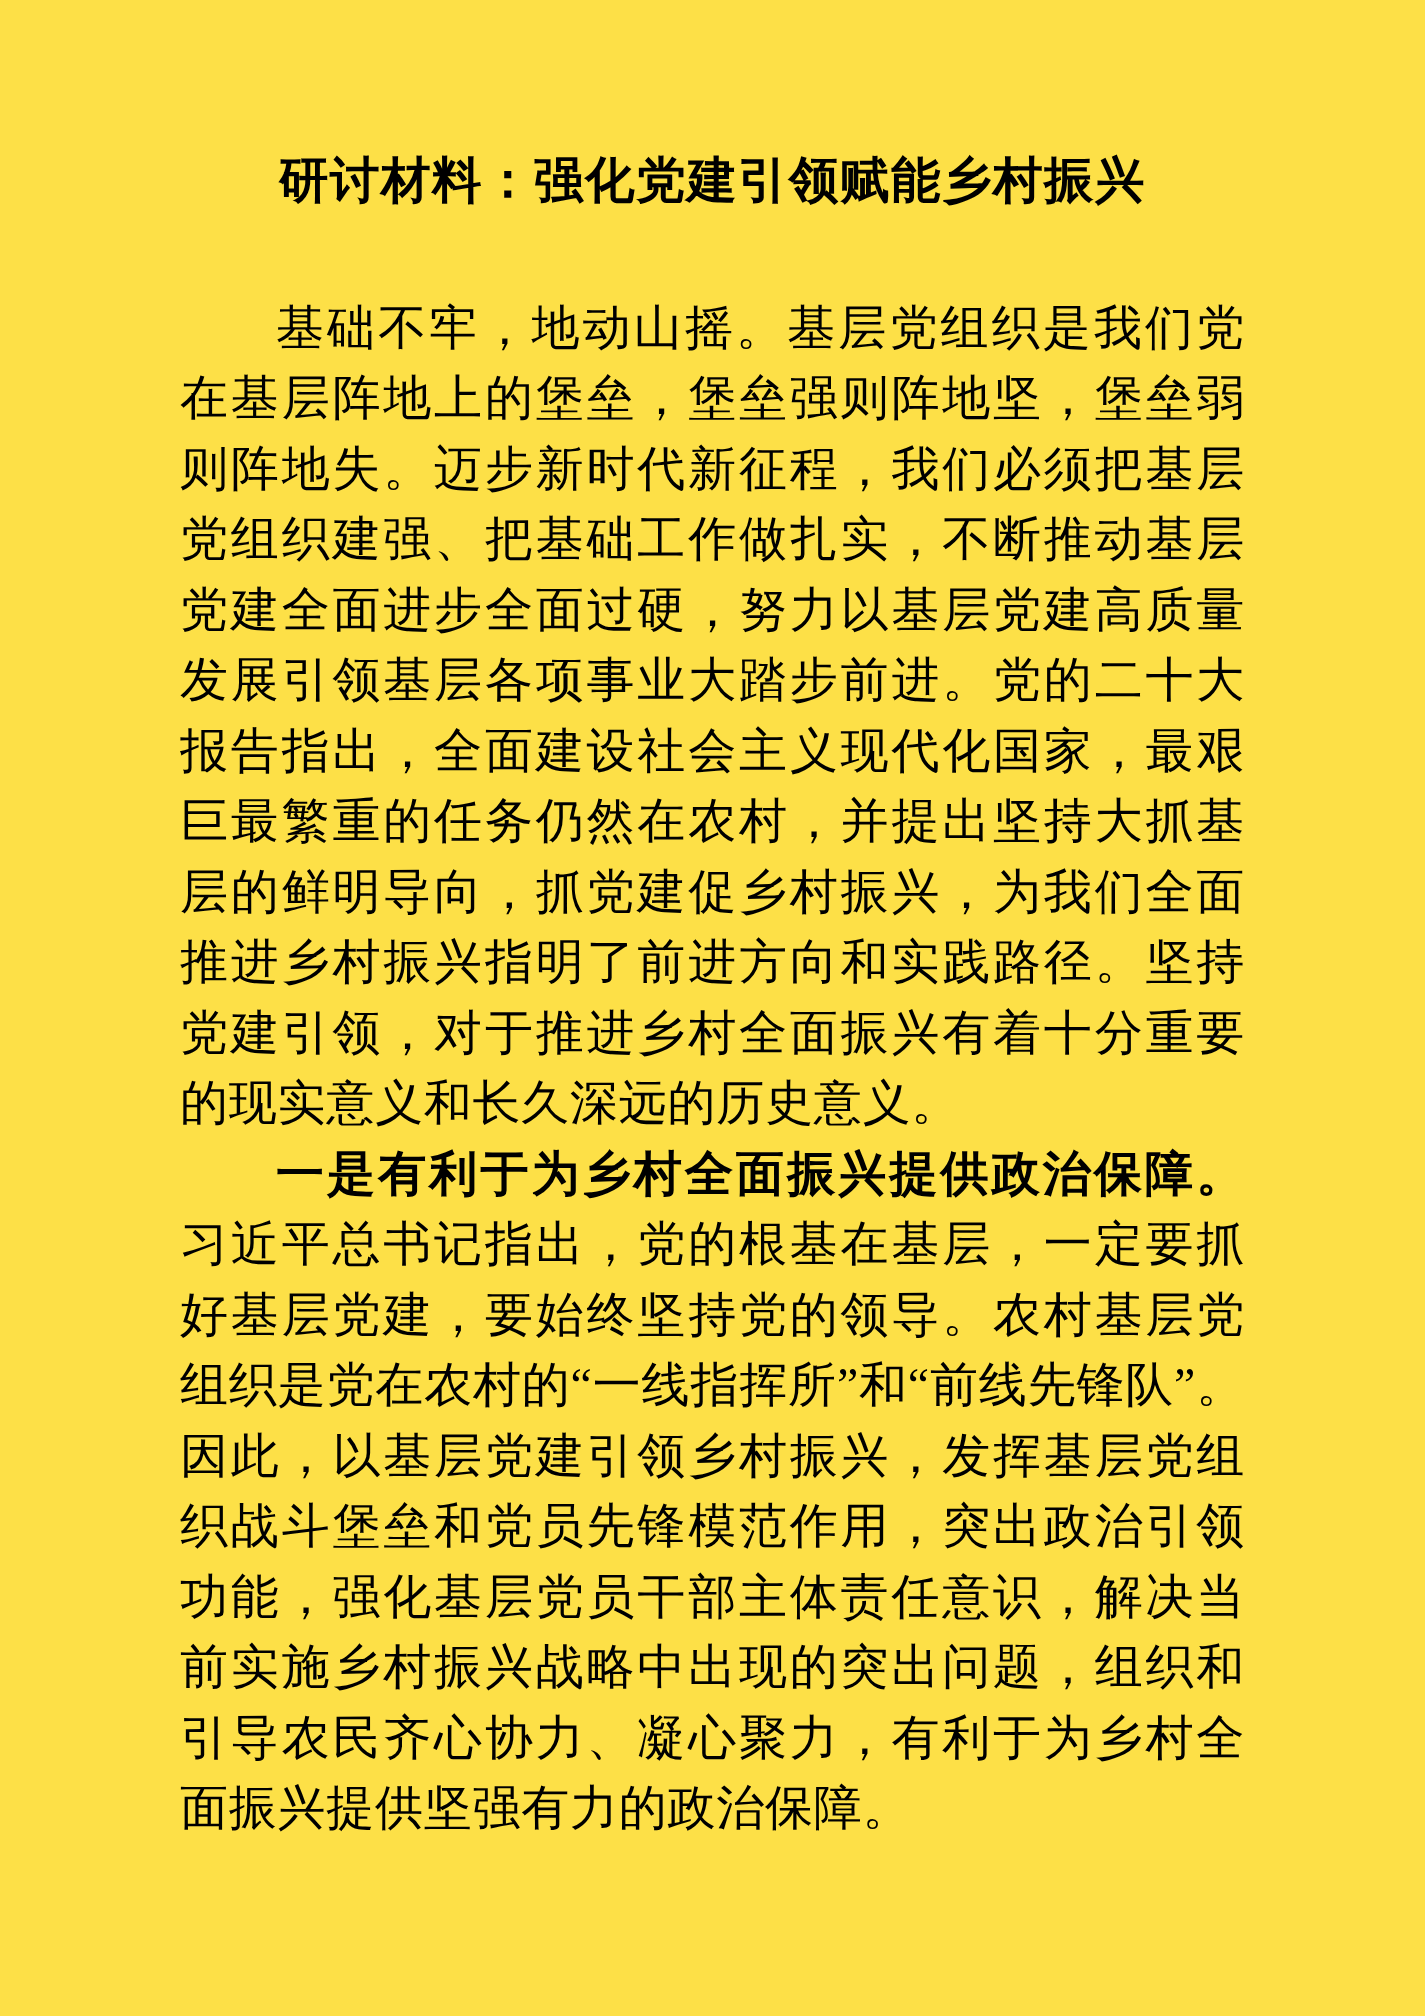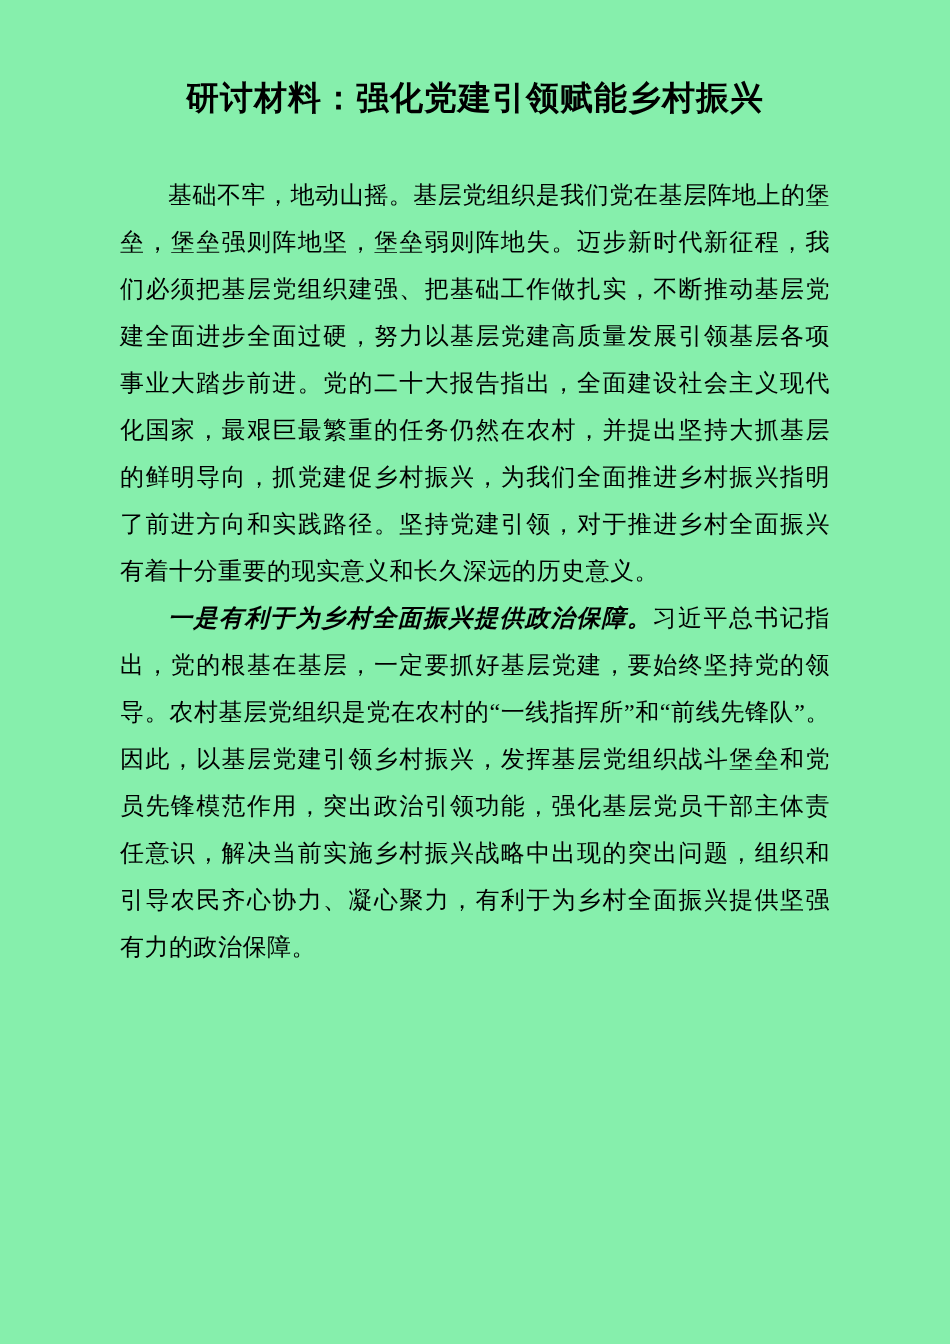--- a/index.html
+++ b/index.html
@@ -5,52 +5,51 @@
   html, body {
     margin: 0;
     padding: 0;
     background: #ffffff;
   }
   .page {
     position: relative;
     width: 950px;
     height: 1344px;
     margin: 0 auto;
-    background: #86efac;
+    background: #fde047;
     box-sizing: border-box;
-    padding: 77px 120px 60px 120px;
+    padding: 100px 120px 60px 120px;
     overflow: hidden;
     font-family: "Liberation Serif", "DejaVu Serif", serif;
     color: #000000;
   }
   .doc-title {
     margin: 0 0 52px 0;
     padding: 0;
     text-align: center;
     font-size: 33px;
     font-weight: bold;
     letter-spacing: 1px;
     line-height: 1.3;
     font-family: "Liberation Serif", "DejaVu Serif", serif;
   }
   .doc-body {
-    font-size: 24px;
+    font-size: 32px;
     line-height: 47px;
   }
   .para {
     margin: 0;
     padding: 0;
     text-align: justify;
     text-indent: 2em;
     letter-spacing: 0.5px;
     word-break: break-all;
   }
   .para .lead {
     font-weight: bold;
-    font-style: italic;
   }
 </style>
 </head>
 <body>
 
 <div class="page">
   <h1 class="doc-title">研讨材料：强化党建引领赋能乡村振兴</h1>
 
   <div class="doc-body">
     <p class="para"><span class="lead"></span><span>基础不牢，地动山摇。基层党组织是我们党在基层阵地上的堡垒，堡垒强则阵地坚，堡垒弱则阵地失。迈步新时代新征程，我们必须把基层党组织建强、把基础工作做扎实，不断推动基层党建全面进步全面过硬，努力以基层党建高质量发展引领基层各项事业大踏步前进。党的二十大报告指出，全面建设社会主义现代化国家，最艰巨最繁重的任务仍然在农村，并提出坚持大抓基层的鲜明导向，抓党建促乡村振兴，为我们全面推进乡村振兴指明了前进方向和实践路径。坚持党建引领，对于推进乡村全面振兴有着十分重要的现实意义和长久深远的历史意义。</span></p>

